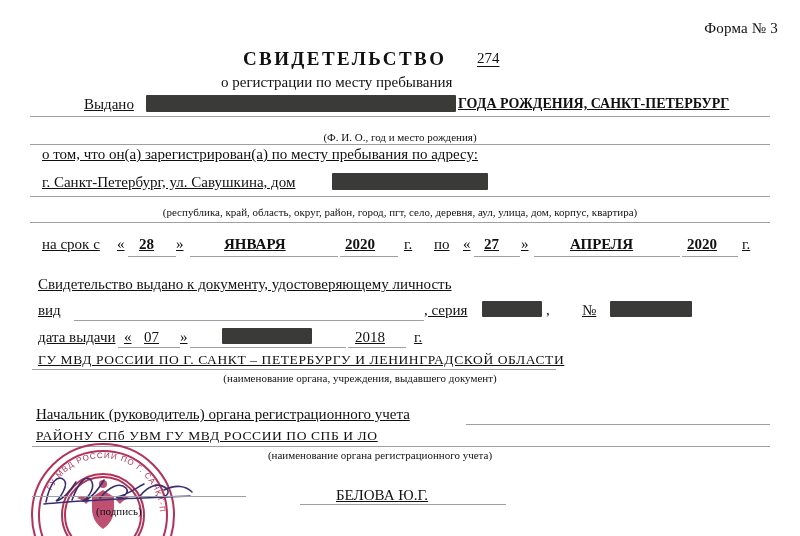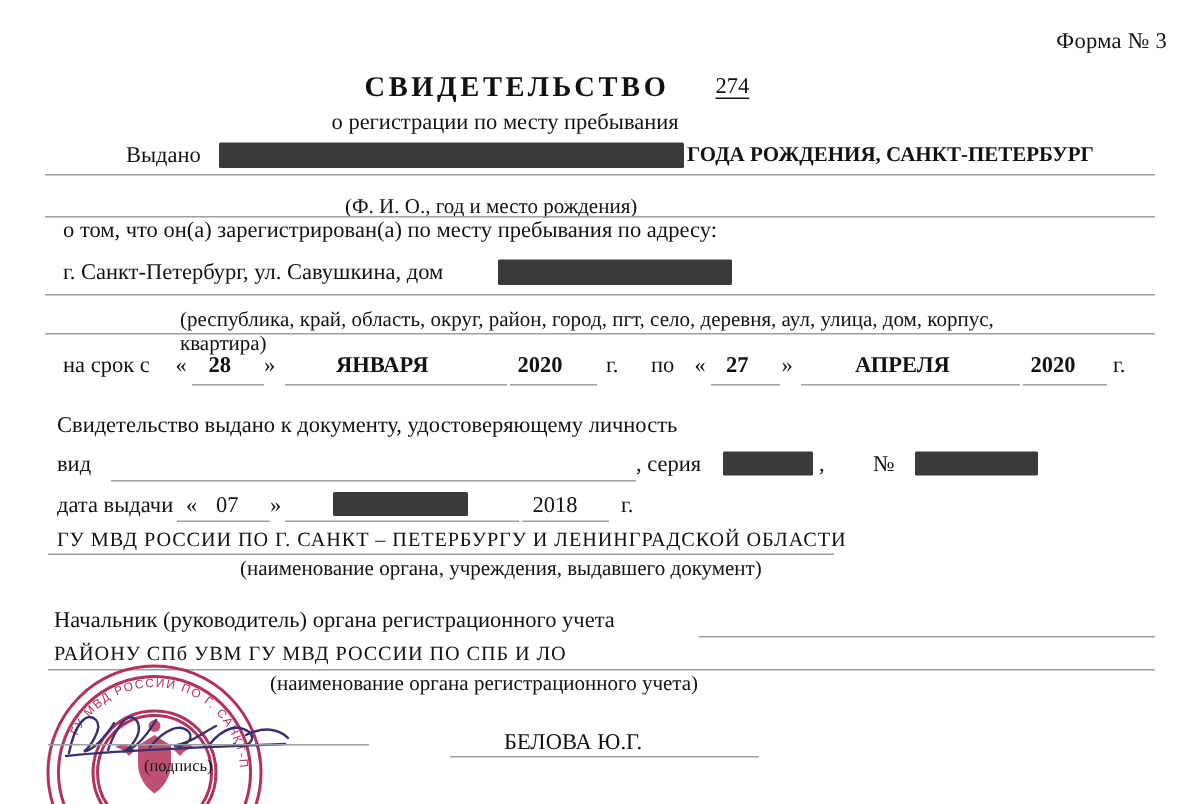--- a/index.html
+++ b/index.html
@@ -33,24 +33,24 @@
   .title-num {
     top: 50px; left: 477px;
     font-size: 15px;
     text-decoration: underline;
     text-underline-offset: 3px;
   }
   .subtitle {
     top: 74px; left: 221px;
     font-size: 15px;
   }
-  .lbl { font-size: 15px; }
+  .lbl { font-size: 15px; text-decoration: underline; }
   .small-center {
-    font-size: 14px;
-    text-align: left;
+    font-size: 11px;
+    text-align: center;
   }
   
   .rule {
     border-bottom: 1px solid #9aa0a6;
     height: 0;
   }
   
   .redact {
     background: #3a3a38;
     height: 16px;

